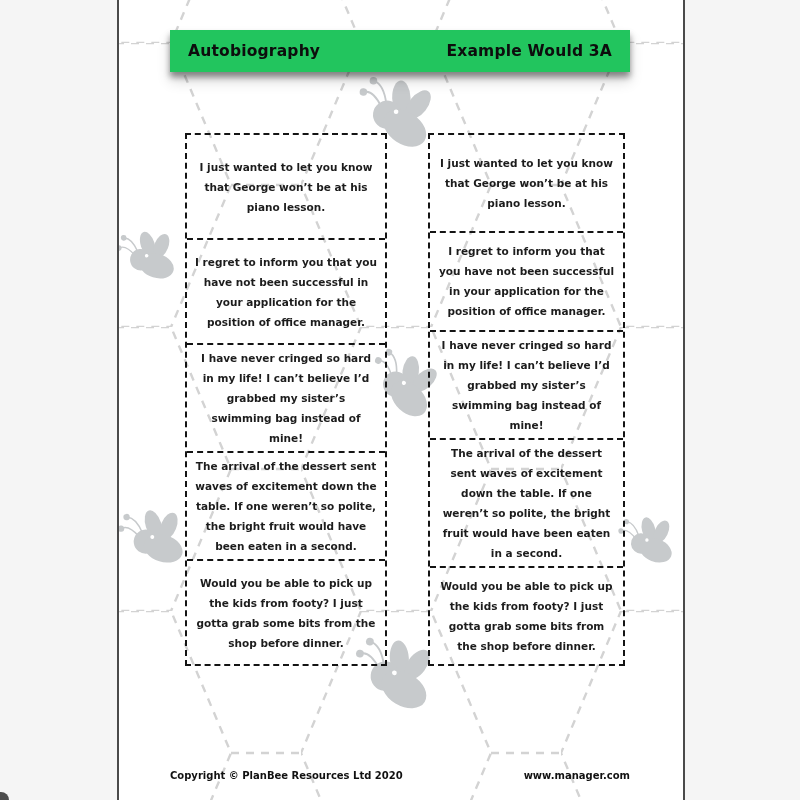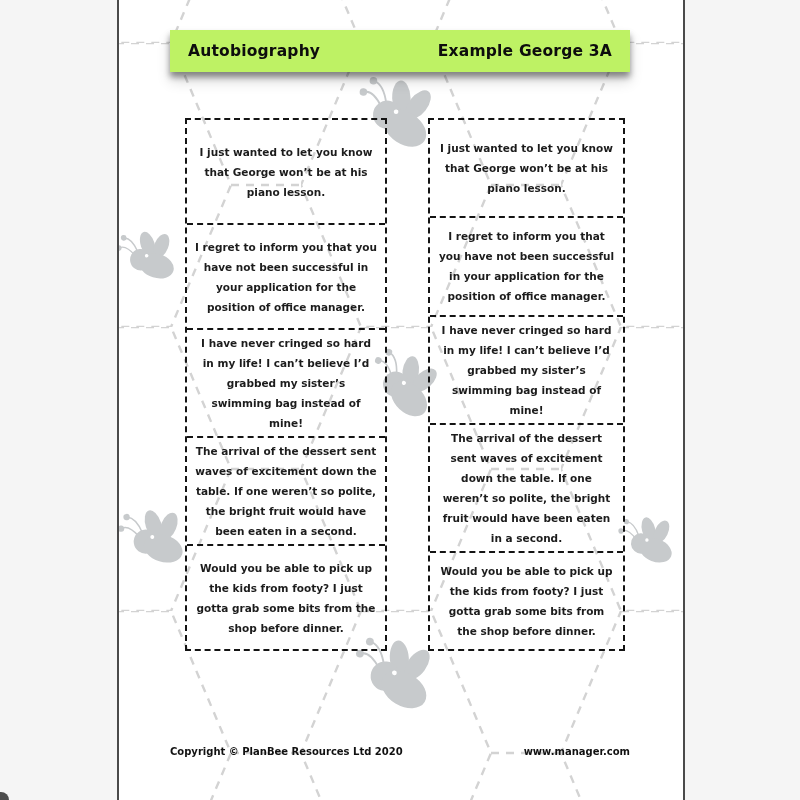--- a/index.html
+++ b/index.html
@@ -9,38 +9,38 @@
 
   .page{position:absolute;left:117px;top:0;width:564px;height:800px;
         background:#ffffff;border-left:2px solid #4a4a4a;border-right:2px solid #4a4a4a;
         overflow:hidden;}
 
   .hex-bg{position:absolute;left:0;top:0;z-index:0;}
 
   .bee{position:absolute;z-index:1;}
 
   .banner{position:absolute;left:51px;top:30px;width:460px;height:42px;z-index:3;
-          background:#bef264;display:flex;align-items:center;justify-content:space-between;
+          background:#22c55e;display:flex;align-items:center;justify-content:space-between;
           padding:0 18px;box-sizing:border-box;
           box-shadow:0 5px 6px rgba(0,0,0,0.40), 0 9px 14px rgba(0,0,0,0.16);}
   .banner .subject,.banner .title{font-size:15.5px;font-weight:bold;color:#0d0d0d;letter-spacing:0.2px;}
 
   .columns{position:absolute;left:0;top:0;width:100%;height:100%;z-index:2;}
-  .card-column{position:absolute;top:118px;height:533px;border:2px dashed #141414;
+  .card-column{position:absolute;top:133px;height:533px;border:2px dashed #141414;
                display:flex;flex-direction:column;box-sizing:border-box;background:transparent;}
   .card-column.left{left:66px;width:202px;}
   .card-column.right{left:309px;width:197px;}
   .cell{flex:1 1 0;display:flex;align-items:center;justify-content:center;
         text-align:center;padding:3px 8px;
         font-size:10.5px;font-weight:bold;line-height:20px;color:#1c1c1c;}
   .cell + .cell{border-top:2px dashed #141414;}
 
   .footer{position:absolute;left:51px;top:746px;width:460px;z-index:3;
           display:flex;justify-content:space-between;align-items:center;}
-  .footer span{font-size:10px;font-weight:bold;color:#111;}
+  .footer span{font-size:10px;font-weight:bold;color:#111;margin-top:24px;}
 
   .corner-smudge{position:absolute;left:0;bottom:0;width:9px;height:8px;
                  background:#4d4d4d;border-top-right-radius:8px;z-index:5;}
 </style>
 </head>
 <body>
 
 <div id="canvas">
   <div class="page">
 
@@ -78,21 +78,21 @@
       </svg>
     <svg class="bee" style="left:498px;top:514px;transform:rotate(-4deg);" width="66" height="54" viewBox="0 0 110 90">
         <use href="#bee"></use>
       </svg>
     <svg class="bee" style="left:232px;top:636px;transform:rotate(6deg);" width="95" height="78" viewBox="0 0 110 90">
         <use href="#bee"></use>
       </svg>
 
     <div class="banner">
       <span class="subject">Autobiography</span>
-      <span class="title">Example George 3A</span>
+      <span class="title">Example Would 3A</span>
     </div>
 
     <div class="columns">
       <div class="card-column left">
         <div class="cell">I just wanted to let you know that George won’t be at his piano lesson.</div>
         <div class="cell">I regret to inform you that you have not been successful in your application for the position of office manager.</div>
         <div class="cell">I have never cringed so hard in my life! I can’t believe I’d grabbed my sister’s swimming bag instead of mine!</div>
         <div class="cell">The arrival of the dessert sent waves of excitement down the table. If one weren’t so polite, the bright fruit would have been eaten in a second.</div>
         <div class="cell">Would you be able to pick up the kids from footy? I just gotta grab some bits from the shop before dinner.</div>
       </div>

